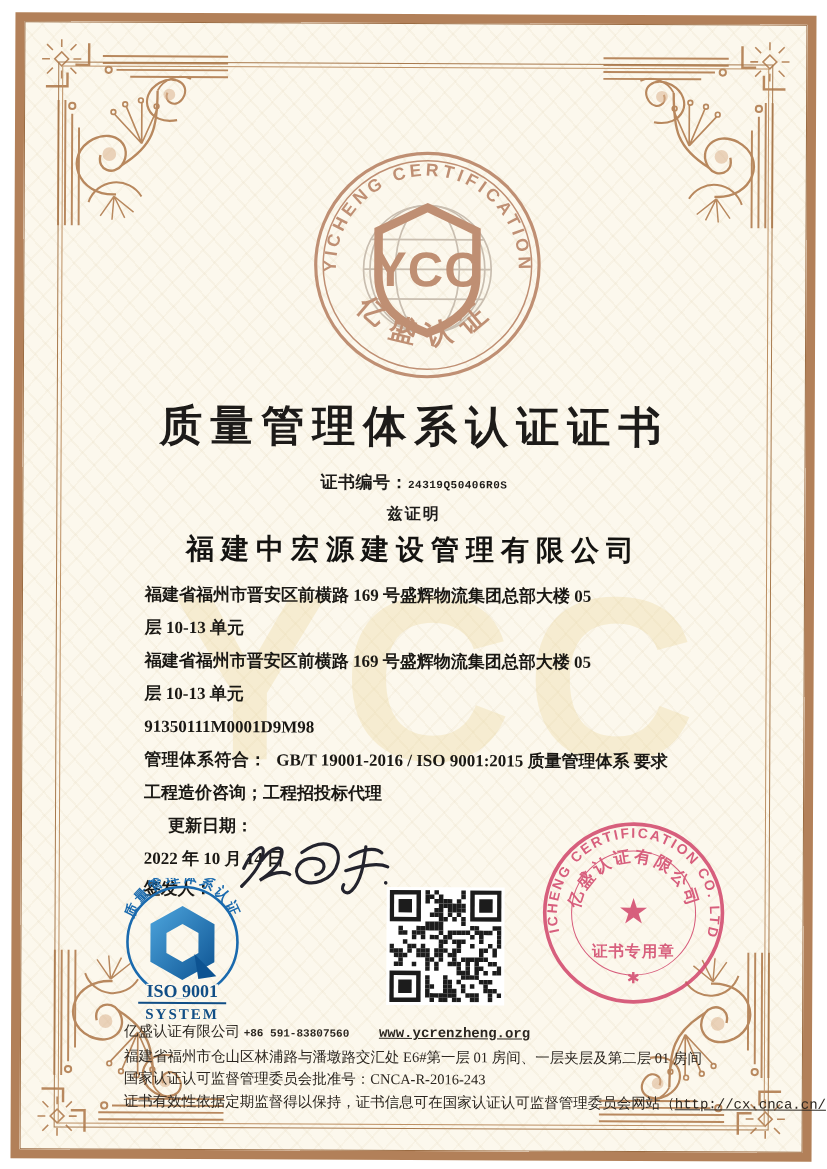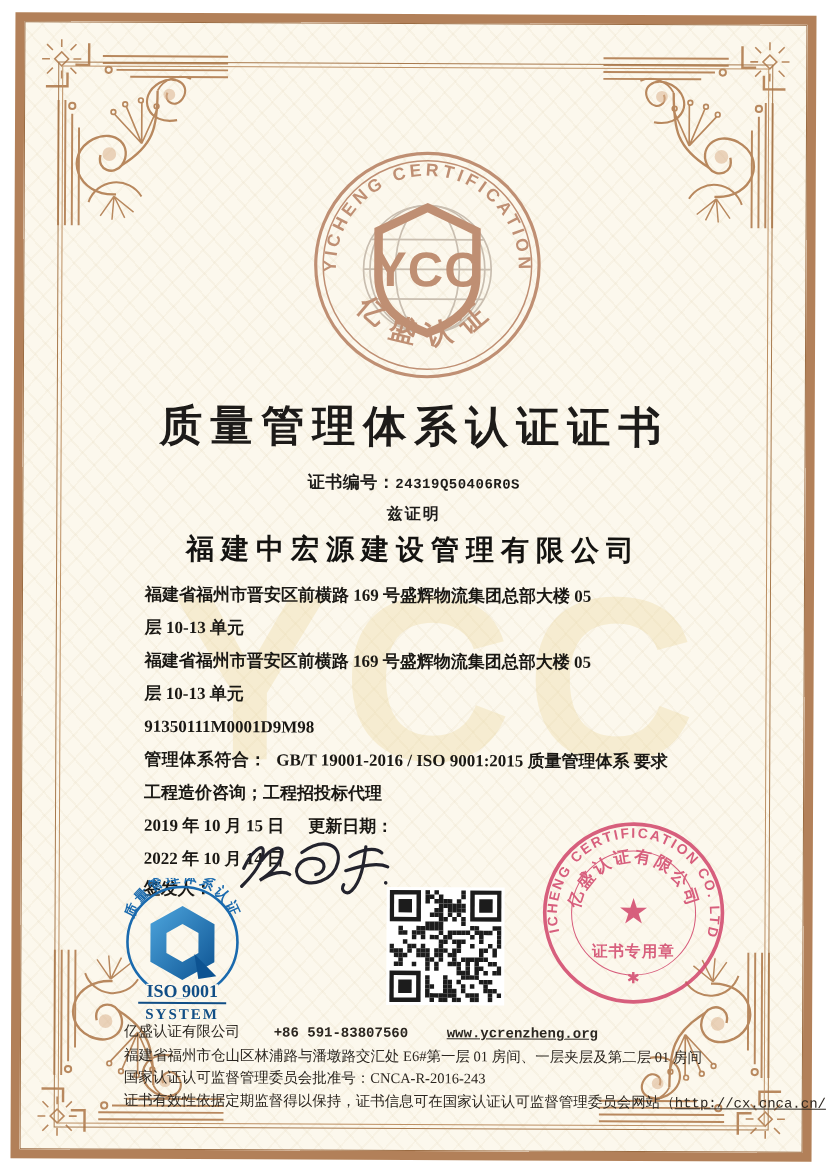--- a/index.html
+++ b/index.html
@@ -58,24 +58,24 @@
   .issuer{position:absolute;left:123px;top:855px;font-size:17px;font-weight:bold;color:#1a1814;}
   .signature{position:absolute;left:205px;top:804px;width:180px;height:84px;}
   .iso{position:absolute;left:88px;top:856px;width:148px;height:152px;}
   .qr{position:absolute;left:366px;top:864px;width:112px;height:112px;background:#fff;padding:3px;}
   .seal{position:absolute;left:520px;top:796px;width:186px;height:186px;opacity:.88;}
   .footer{
     position:absolute;left:104px;top:998px;width:650px;
     font-size:14.5px;line-height:22.5px;color:#2b2620;font-style:normal;
   }
   .footer .row{white-space:nowrap;}
-  .footer .gap1{margin-left:30px;}
-  .footer .gap2{margin-left:35px;}
+  .footer .gap1{}
+  .footer .gap2{margin-left:26px;}
   .ulink{text-decoration:underline;font-family:"Liberation Mono","DejaVu Sans Mono",monospace;font-size:14px;}
-  .mono{font-family:"Liberation Mono","DejaVu Sans Mono",monospace;font-size:14px;}
+  .mono{font-family:"Liberation Mono","DejaVu Sans Mono",monospace;font-size:11px;}
 </style>
 </head>
 <body>
 
 <div class="page">
 
   <svg class="ornament tl" viewBox="0 0 200 200" fill="none" stroke="currentColor" stroke-width="2">
     <path d="M72 27 H200 M72 34 H200 M86 41 H200 M100 48 H200"></path>
     <path d="M27 72 V200 M34 72 V200 M41 86 V200 M48 100 V200"></path>
     <path d="M58 14 v22 h-14 M14 58 h22 v-14" stroke-width="2.5"></path>
@@ -245,21 +245,20 @@
         <div class="fvalue">91350111M0001D9M98</div>
       </div>
       <div class="frow">
         <div class="flabel">管理体系符合：</div>
         <div class="fvalue">GB/T 19001-2016 / ISO 9001:2015 质量管理体系 要求</div>
       </div>
       <div class="frow">
         <div class="fvalue">工程造价咨询；工程招投标代理</div>
       </div>
       <div class="frow">
-        <div class="fvalue" style="width:auto;white-space:nowrap">2019 年 10 月 15 日</div>
         <div class="fextra">更新日期：</div>
         <div></div>
       </div>
       <div class="frow">
         <div class="fvalue">2022 年 10 月 14 日</div>
       </div>
     </div>
 
     <div class="issuer">签发人：</div>
 

